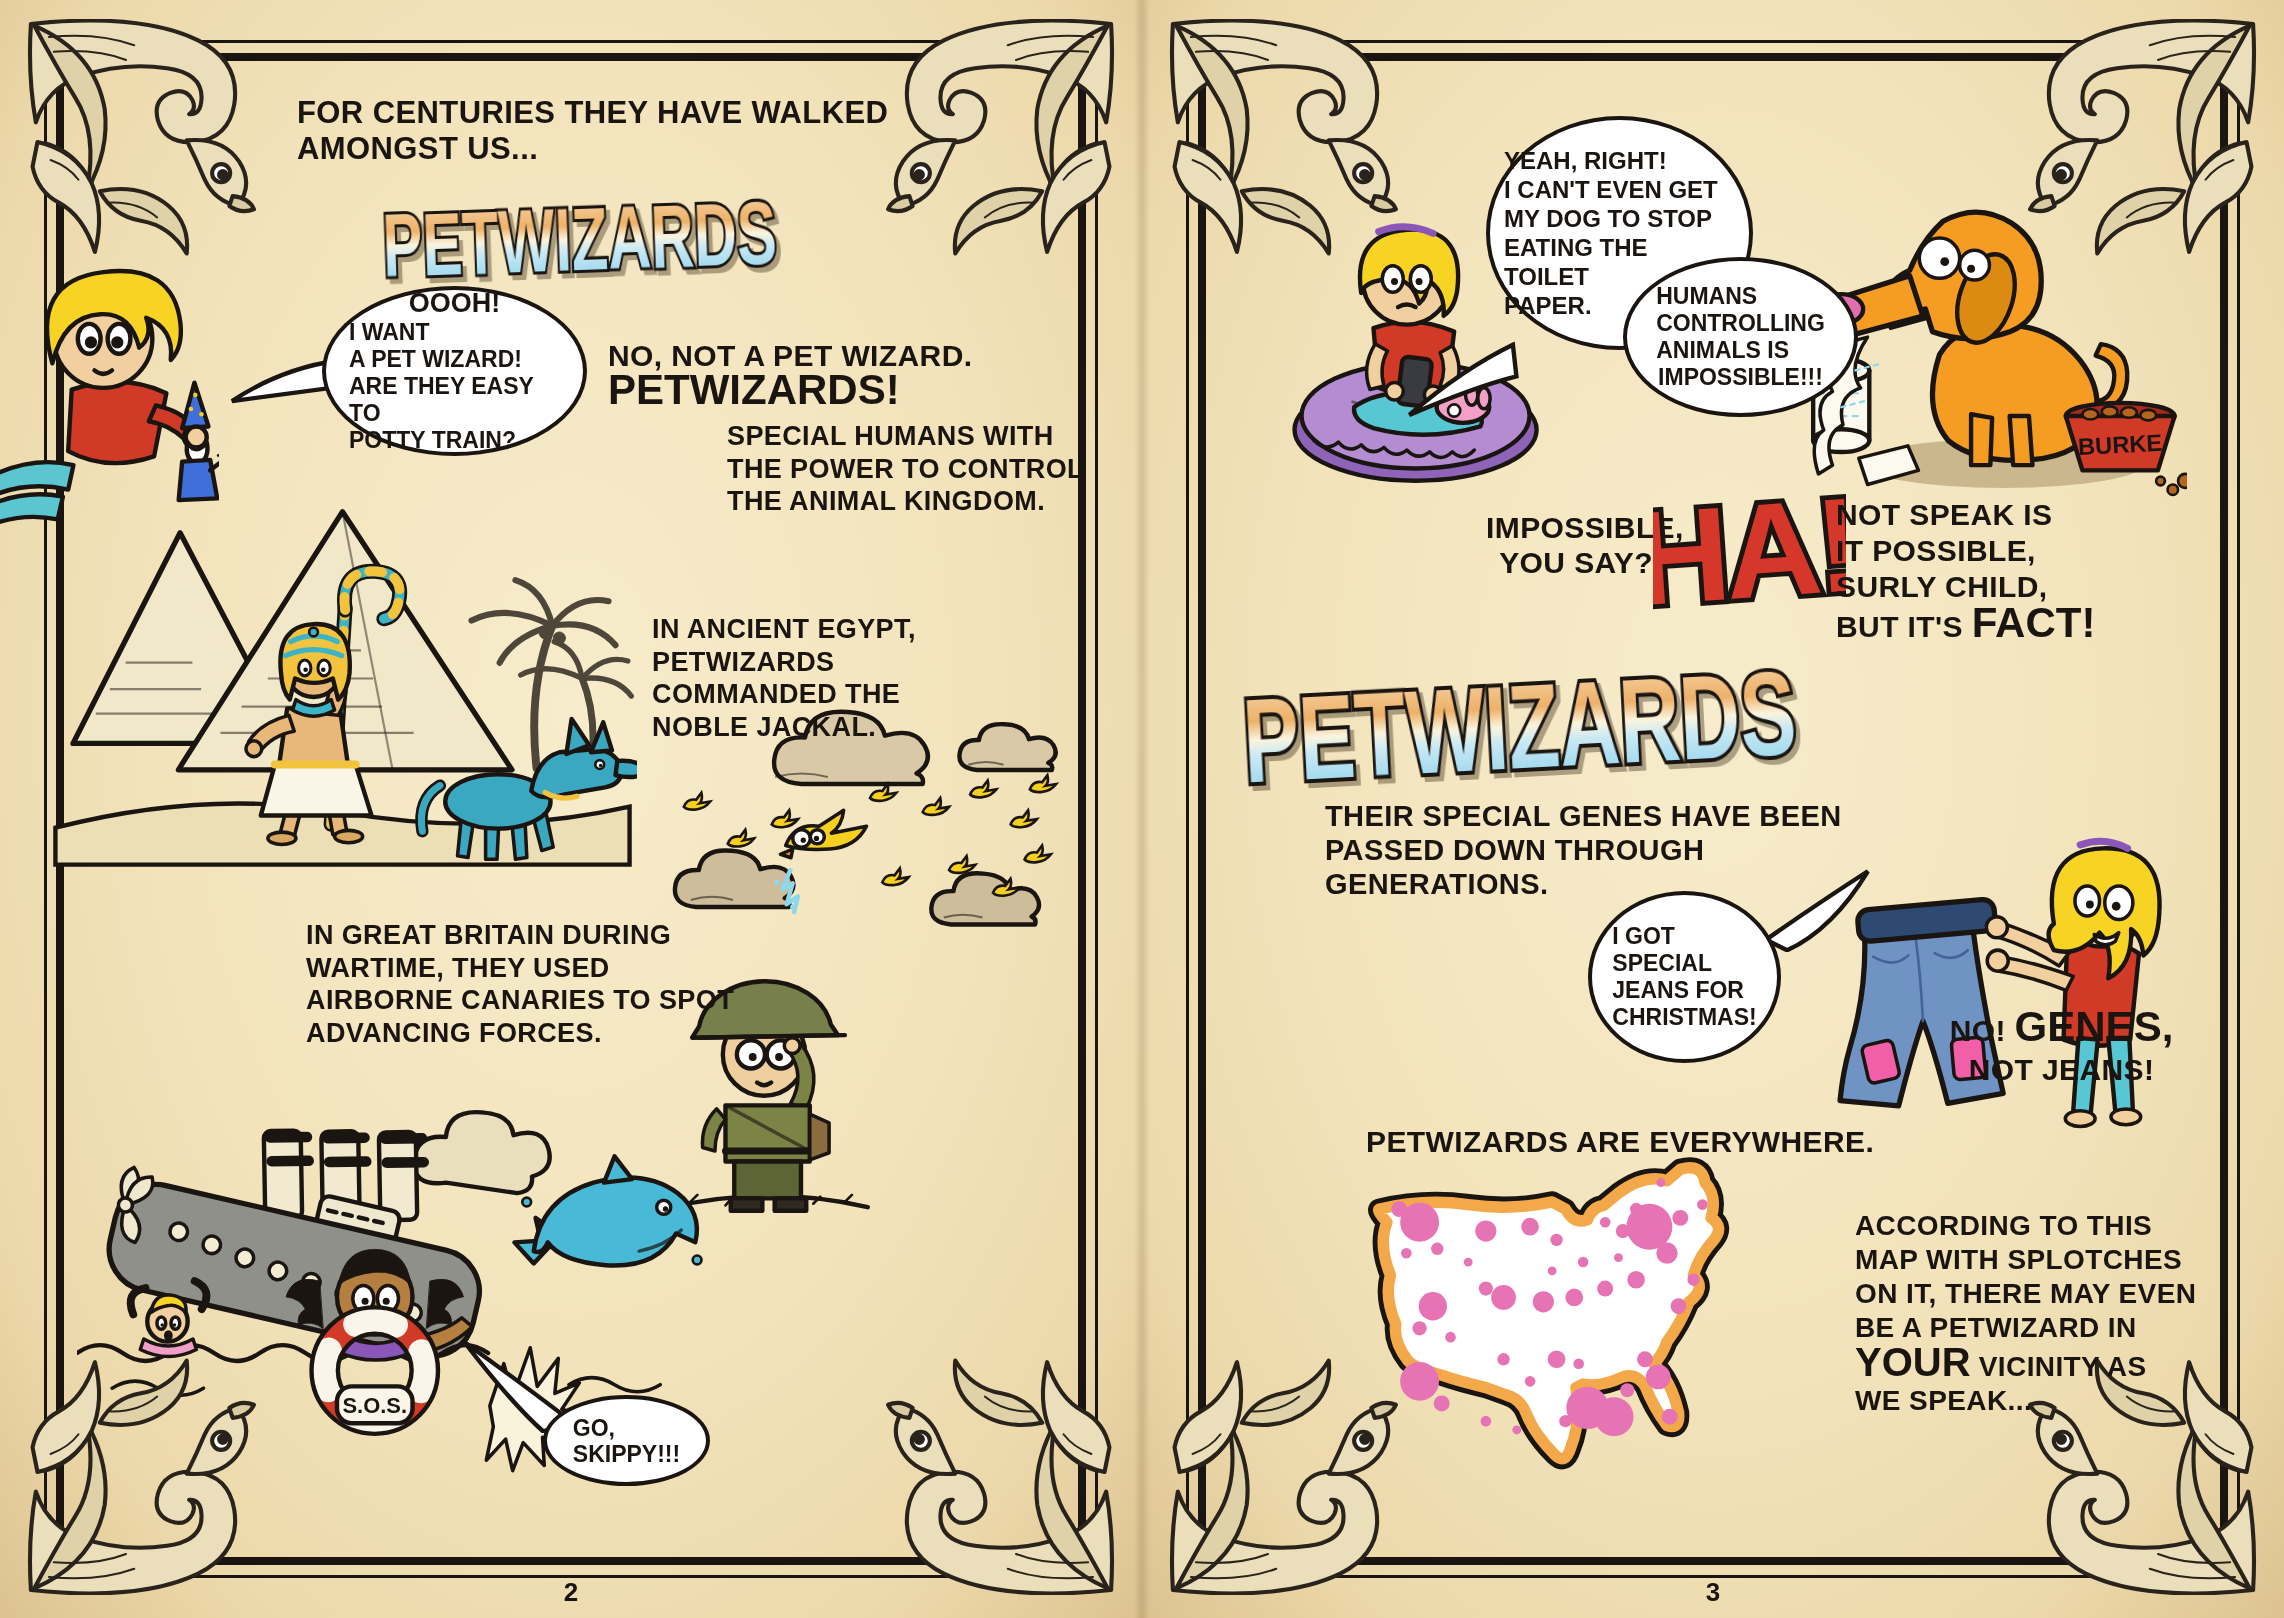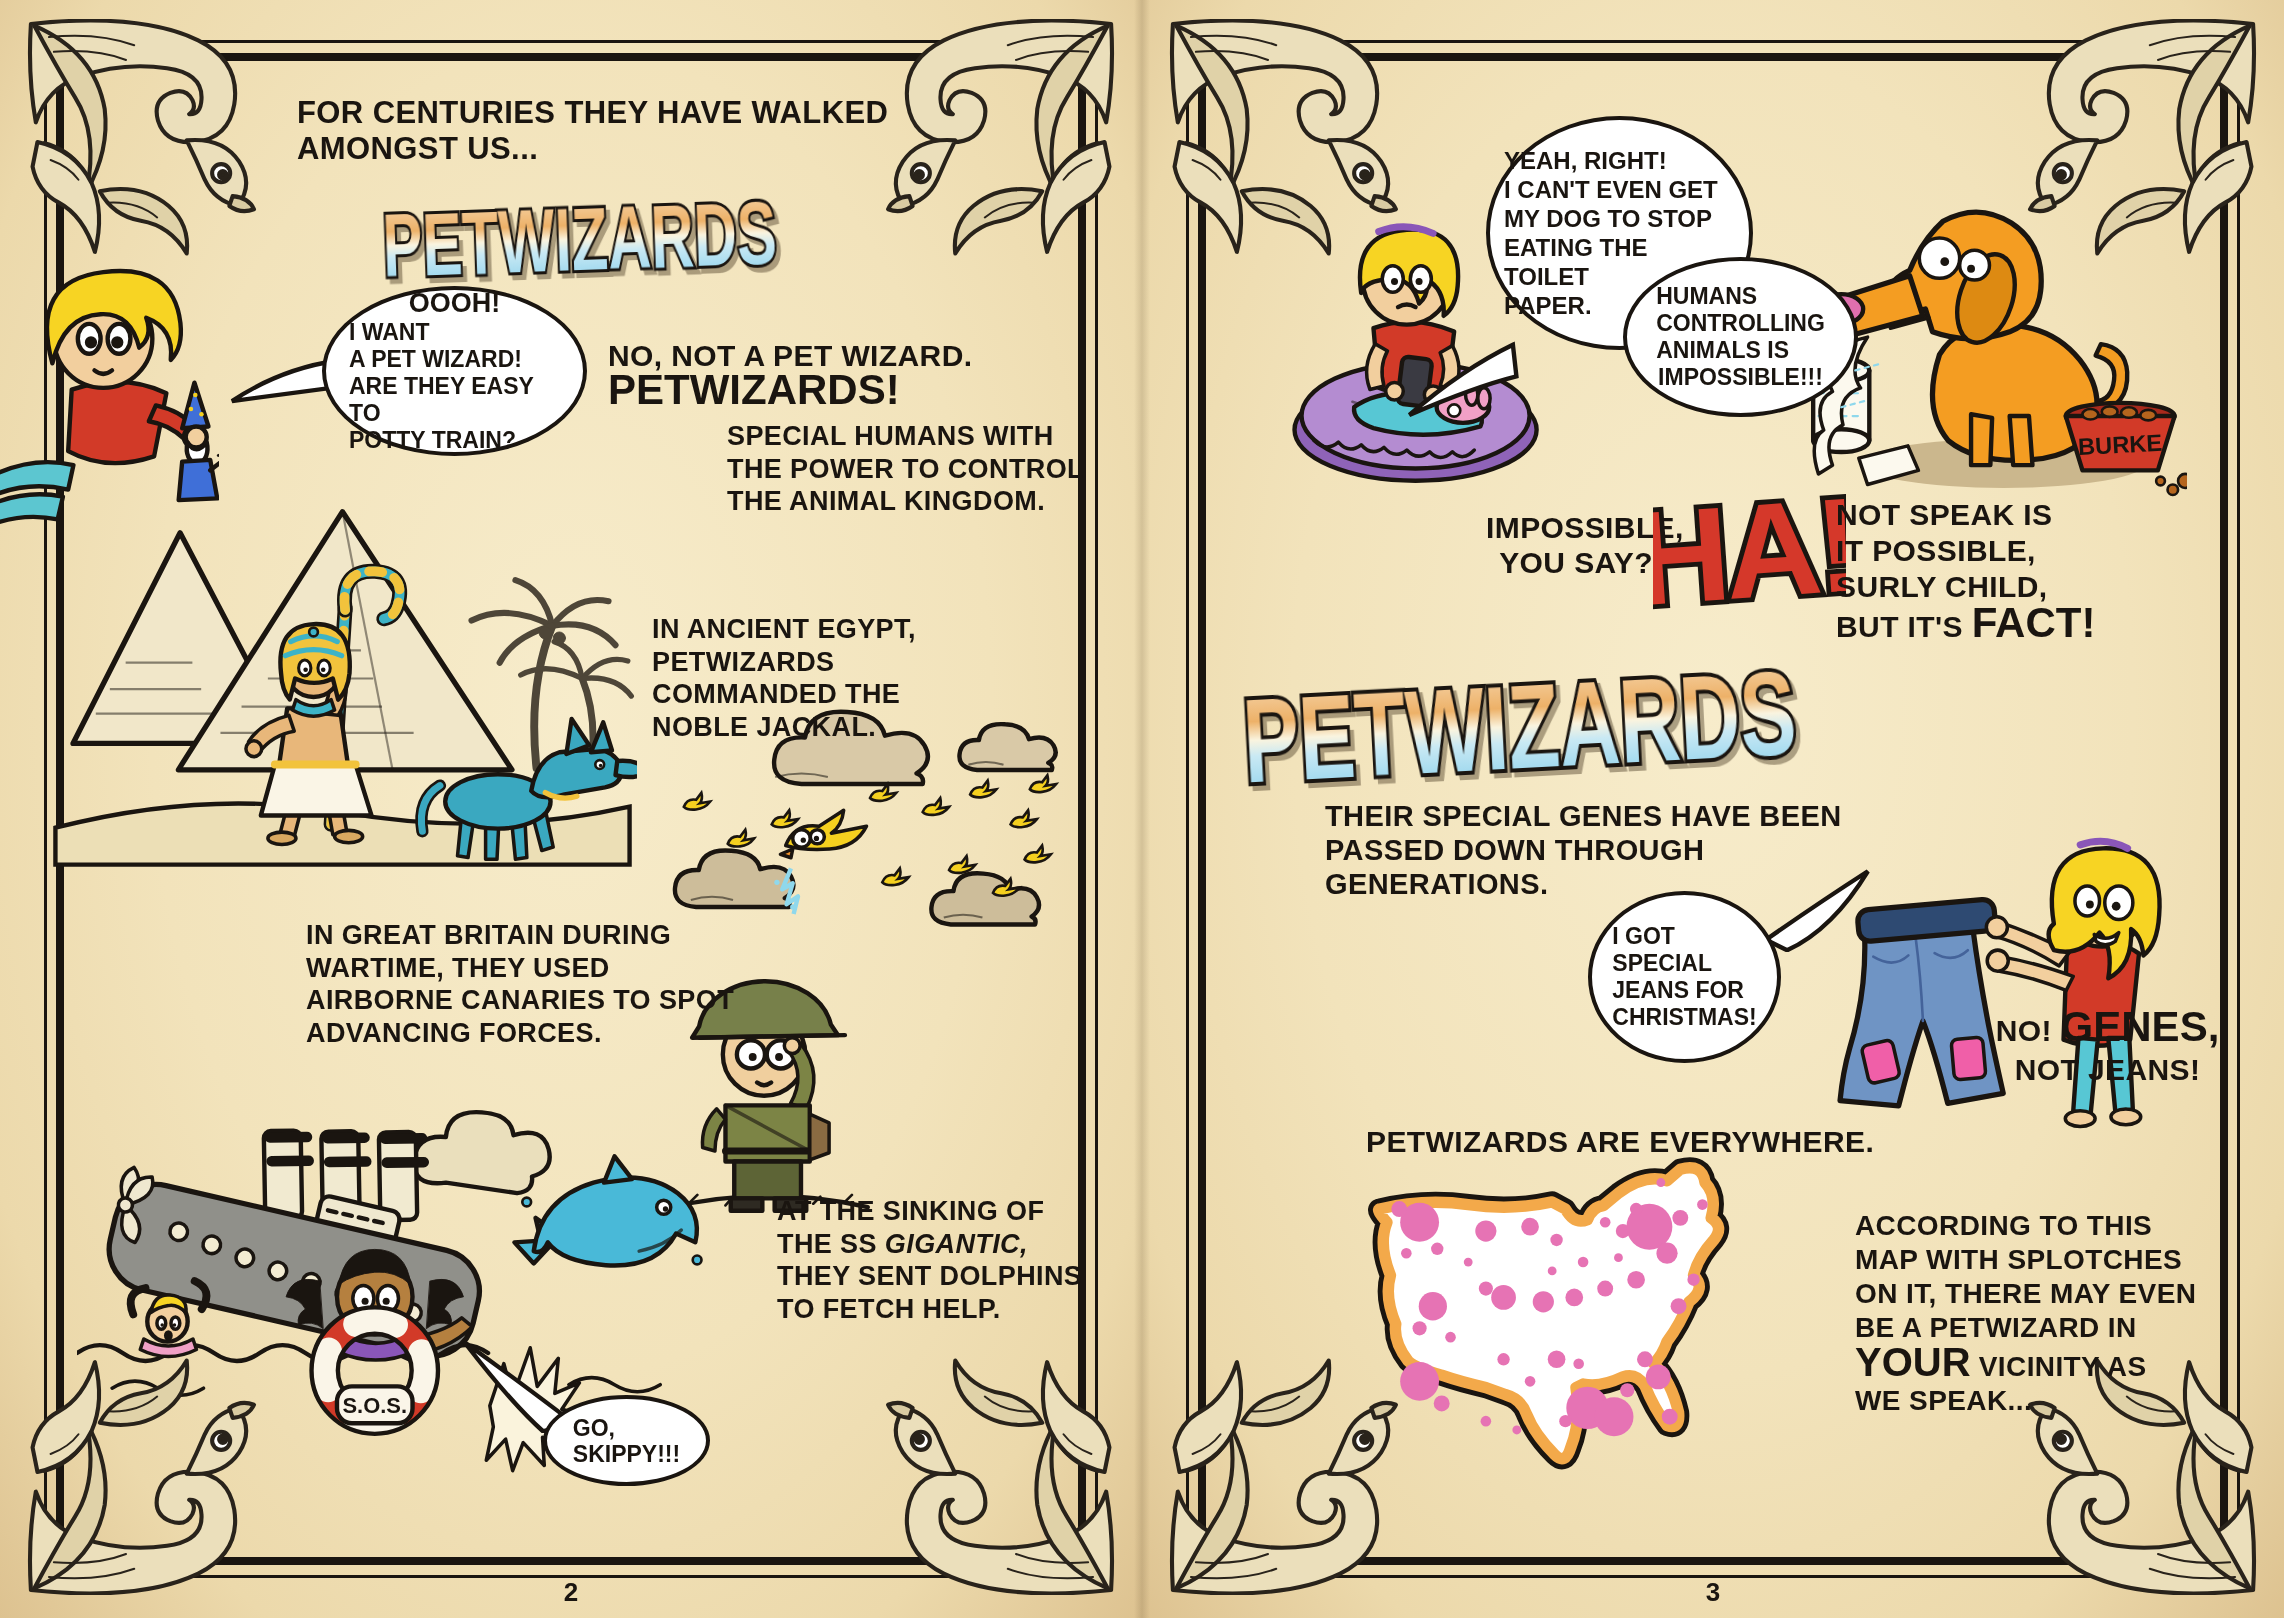--- a/index.html
+++ b/index.html
@@ -352,26 +352,20 @@
         <circle cx="95" cy="146" r="57" fill="none" stroke="#d23a28" stroke-width="30"></circle>
         <circle cx="95" cy="146" r="57" fill="none" stroke="#faf5e8" stroke-width="30" stroke-dasharray="44.8 44.8" stroke-dashoffset="22"></circle>
         <circle cx="95" cy="146" r="72" fill="none" stroke-width="5"></circle>
         <circle cx="95" cy="146" r="42" fill="none" stroke-width="5"></circle>
         <rect x="52" y="164" width="86" height="42" rx="17" fill="#faf5e8" stroke-width="5"></rect>
         <text x="95" y="194" text-anchor="middle" font-size="25" font-weight="900" fill="#1a1510" stroke="none">S.O.S.</text>
       </g>
     </g>
   </svg>
 
-  <div class="caption caption-lines" style="left:777px;top:1195px;font-size:27px;line-height:32.5px;">
-    <span>AT THE SINKING OF</span><br>
-    <span>THE SS </span><i>GIGANTIC,</i><br>
-    <span>THEY SENT DOLPHINS</span><br>
-    <span>TO FETCH HELP.</span>
-  </div>
 
   <svg class="tail" style="left:457px;top:1335px;width:123px;height:98px;" viewBox="0 0 140 112">
         <path d="M132,100 Q80,60 8,8 Q62,78 98,110 Z"></path>
       </svg>
   <div class="bubble" style="left:543px;top:1395px;width:167px;height:91px;font-size:23px;line-height:26px;">GO,
 SKIPPY!!!</div>
 
   <div class="page-number">2</div>
 </section>
 
@@ -543,21 +537,21 @@
         <path d="M300,28 q28,-10 54,4" stroke="#8a56b8" stroke-width="8" fill="none"></path>
         <ellipse cx="308" cy="92" rx="14" ry="17" fill="#ffffff" stroke-width="4"></ellipse>
         <ellipse cx="344" cy="94" rx="16" ry="19" fill="#ffffff" stroke-width="4"></ellipse>
         <circle cx="311" cy="96" r="4.5" fill="#1a1510" stroke="none"></circle>
             <circle cx="341" cy="98" r="5" fill="#1a1510" stroke="none"></circle>
         <path d="M316,130 q14,10 28,-2 l-4,10 q-12,8 -22,0 z" fill="#ffffff" stroke-width="4"></path>
       </g>
     </g>
   </svg>
 
-  <div class="caption caption-lines" style="left:801px;top:1007px;width:237px;text-align:center;font-size:30px;line-height:39px;margin-left:46px;">
+  <div class="caption caption-lines" style="left:801px;top:1007px;width:237px;text-align:center;font-size:30px;line-height:39px;">
     <span>NO! </span><span class="big-inline">GENES,</span><br>
     <span>NOT JEANS!</span>
   </div>
 
   <div class="caption" style="left:224px;top:1125px;font-size:30px;">PETWIZARDS ARE EVERYWHERE.</div>
 
   <svg class="illus" style="left:209px;top:1156px;width:420px;height:327px;" viewBox="0 0 470 370">
     <g stroke-linejoin="round">
       <path id="usaPath" d="M30,60 Q80,48 130,55 Q180,62 225,52 L240,60 q10,18 25,12 q5,-14 18,-16 L300,42 Q330,20 355,28 L370,15 Q395,8 398,30 Q412,45 405,70 Q420,80 408,95 Q390,115 385,135 Q400,150 380,165 Q370,190 355,210 Q350,225 340,235 Q360,255 368,290 Q370,310 355,305 Q340,285 330,260 Q320,245 305,250 Q280,262 260,258 L252,262 Q258,300 246,330 Q240,350 228,338 Q205,315 196,292 Q190,275 172,270 L150,262 Q120,255 100,248 Q70,240 62,232 Q45,210 48,190 Q35,160 42,135 Q28,100 38,75 Q25,60 30,60 Z" fill="#ffffff" stroke="#1a1510" stroke-width="24"></path>
       <path d="M30,60 Q80,48 130,55 Q180,62 225,52 L240,60 q10,18 25,12 q5,-14 18,-16 L300,42 Q330,20 355,28 L370,15 Q395,8 398,30 Q412,45 405,70 Q420,80 408,95 Q390,115 385,135 Q400,150 380,165 Q370,190 355,210 Q350,225 340,235 Q360,255 368,290 Q370,310 355,305 Q340,285 330,260 Q320,245 305,250 Q280,262 260,258 L252,262 Q258,300 246,330 Q240,350 228,338 Q205,315 196,292 Q190,275 172,270 L150,262 Q120,255 100,248 Q70,240 62,232 Q45,210 48,190 Q35,160 42,135 Q28,100 38,75 Q25,60 30,60 Z" fill="#ffffff" stroke="#f3a94a" stroke-width="13"></path>

